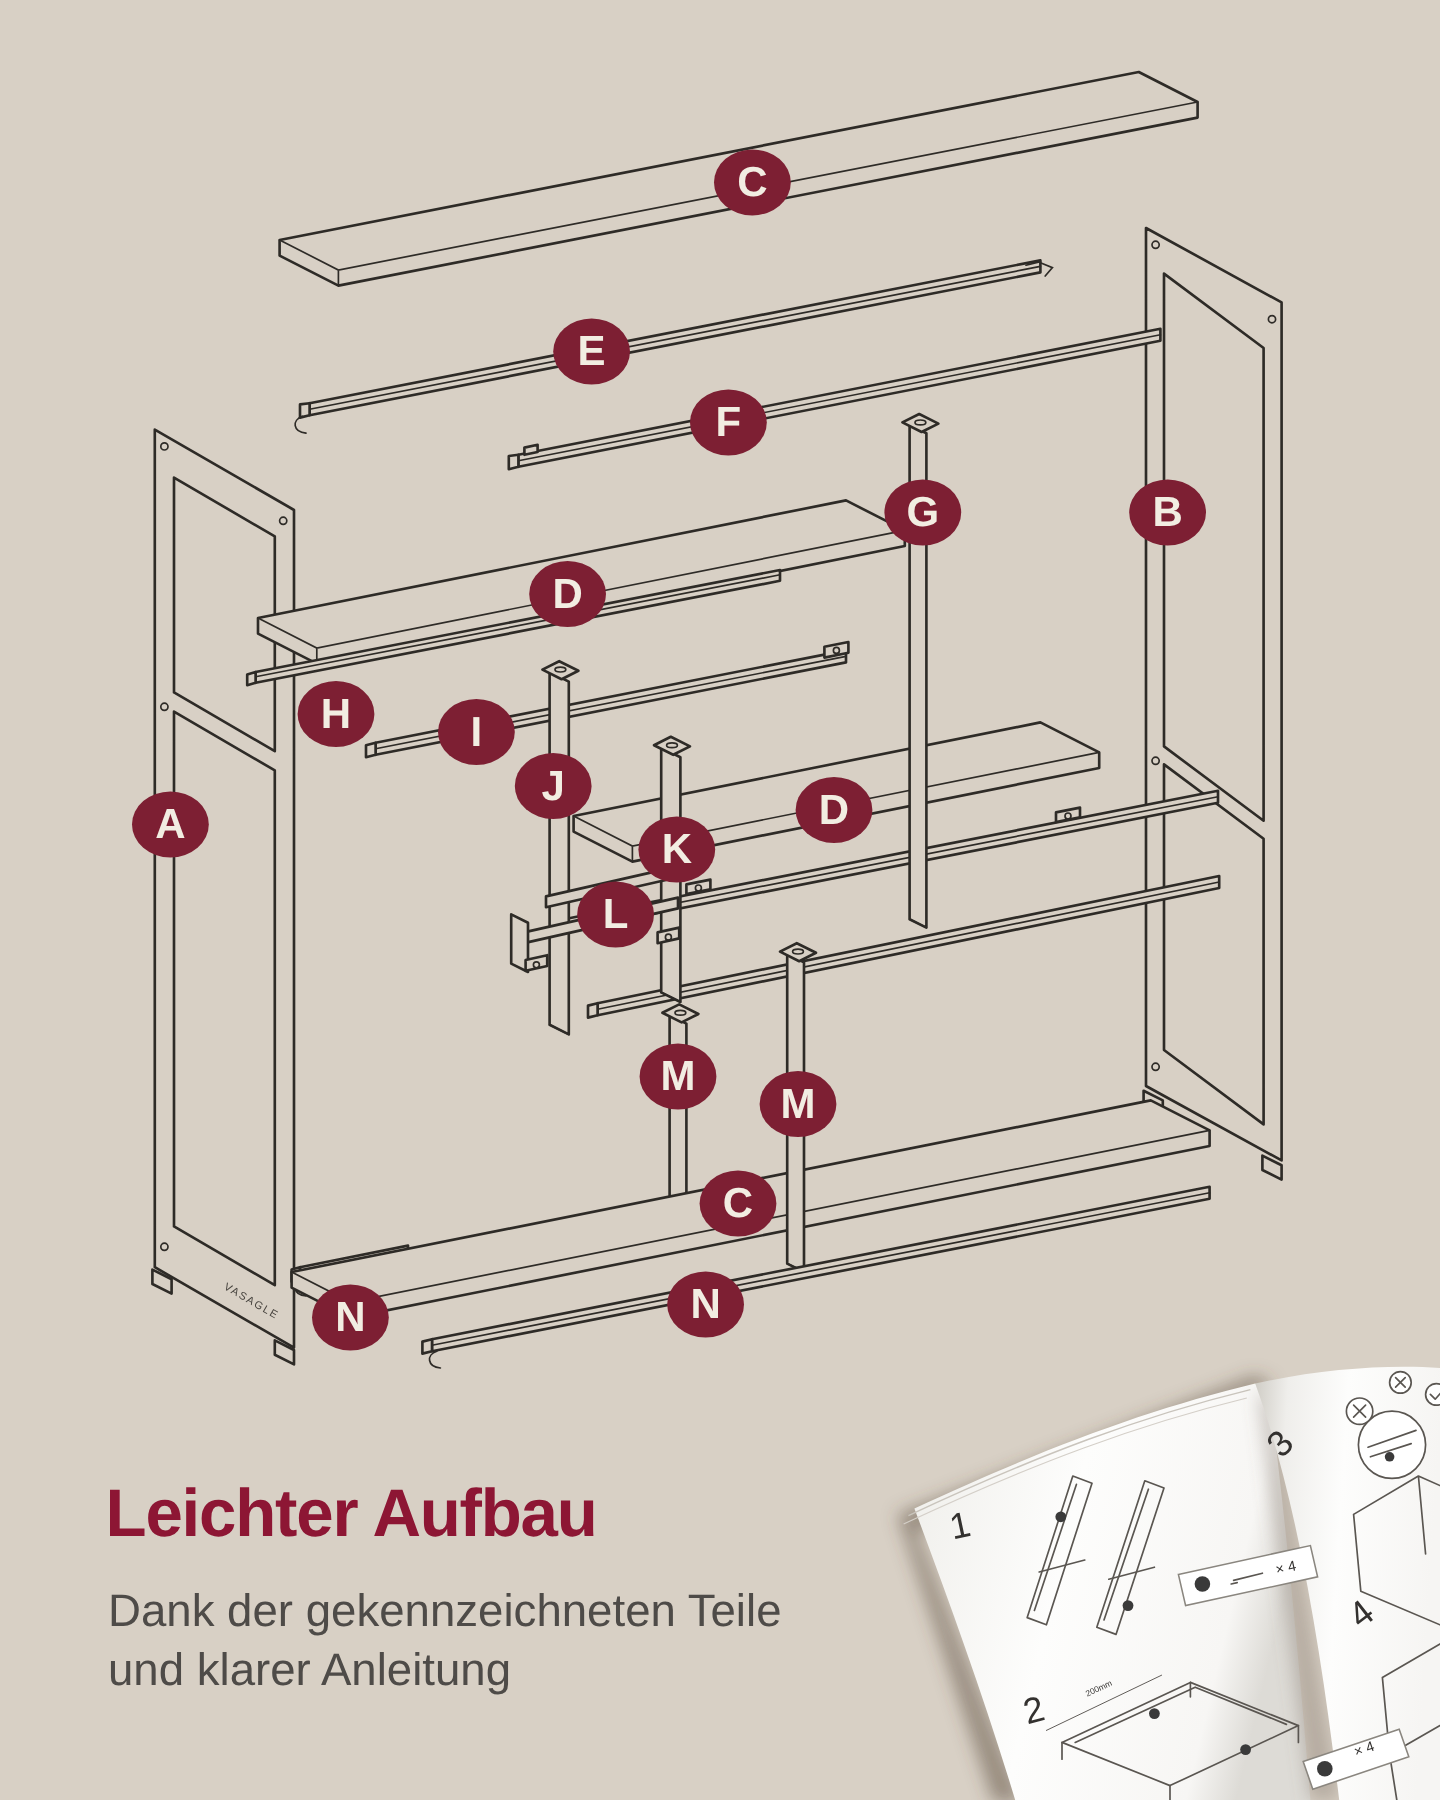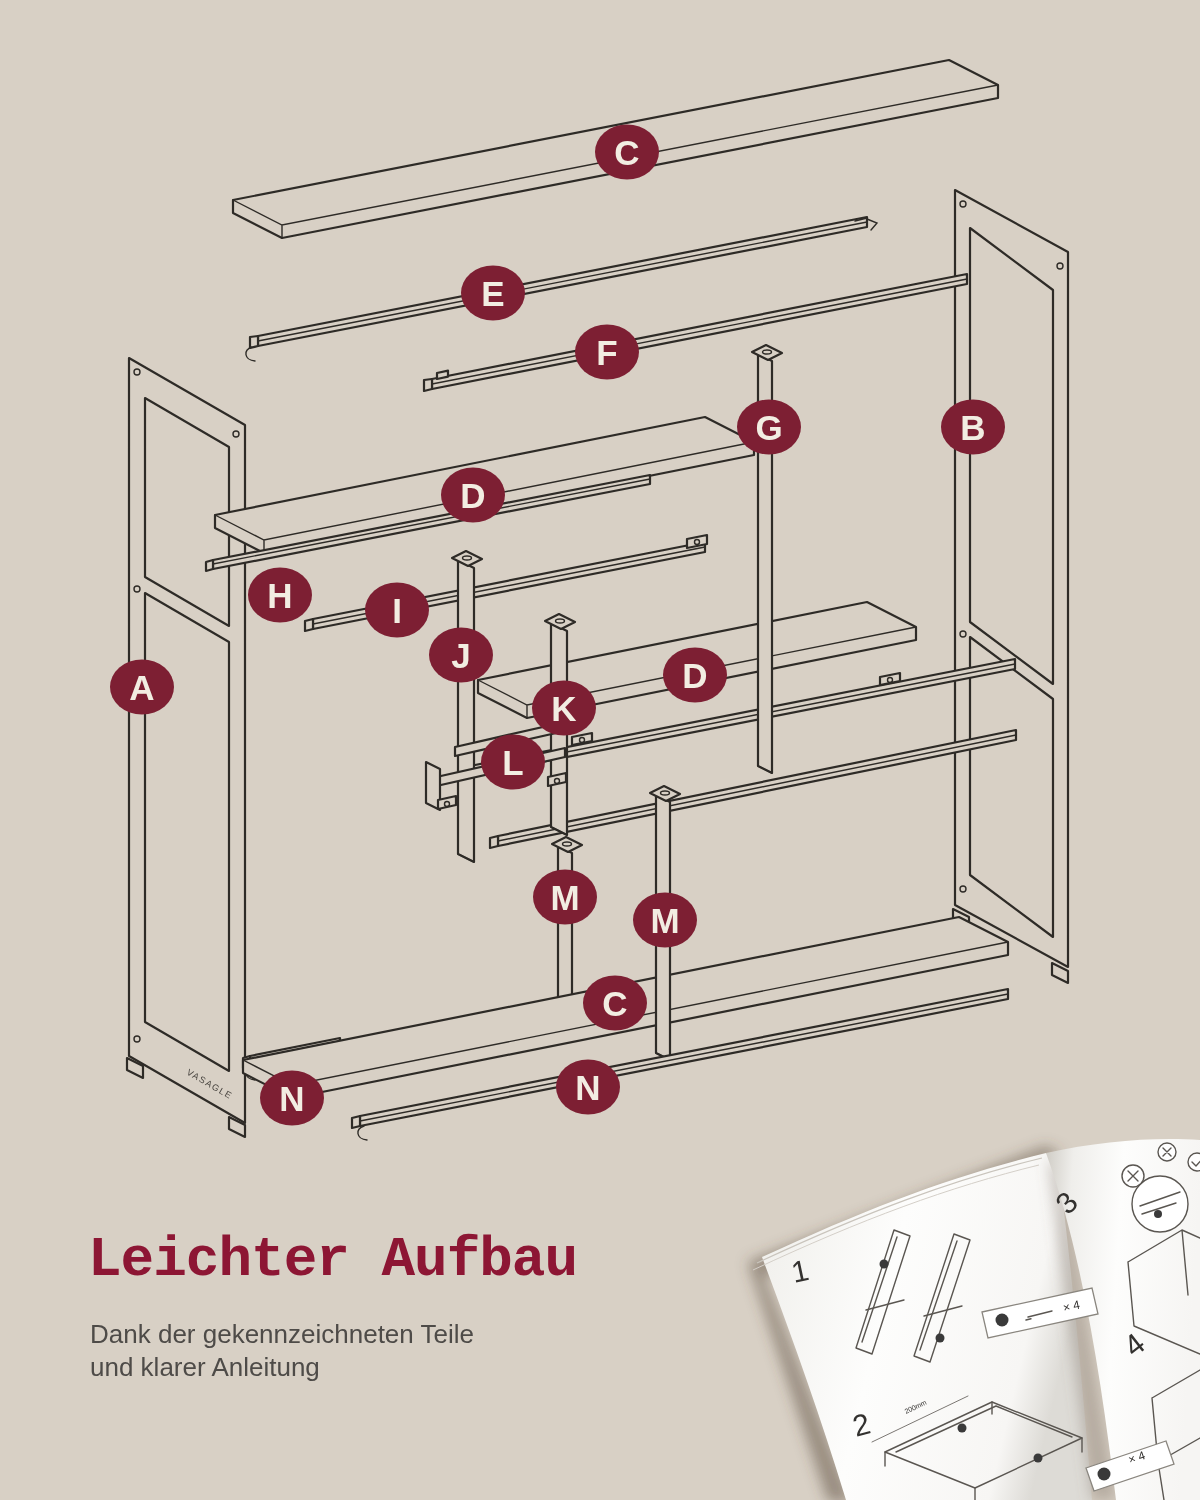--- a/index.html
+++ b/index.html
@@ -5,21 +5,21 @@
   html,body{margin:0;padding:0;background:#d8d0c5;}
   .canvas{position:relative;width:1200px;height:1500px;overflow:hidden;
           background:#d8d0c5;font-family:"Liberation Sans",sans-serif;}
   .canvas svg{position:absolute;left:0;top:0;}
   .badge{position:absolute;width:64px;height:55px;border-radius:50%;
          display:flex;align-items:center;justify-content:center;
          font-size:35px;font-weight:600;transform:translate(-50%,-50%);
          background:#7d1f33;color:#f2ede2;line-height:1;}
   .headline{position:absolute;left:88px;top:1228px;width:640px;}
   .headline h1{margin:0;font-size:56px;font-weight:600;color:#8d1634;letter-spacing:-1px;}
-  .headline p{margin:26px 0 0 2px;font-size:26px;line-height:1.28;color:#4e4b48;white-space:pre-line;}
+  .headline p{margin:26px 0 0 2px;font-size:38px;line-height:1.28;color:#4e4b48;white-space:pre-line;}
   .fillp{fill:#d8d0c5;stroke:#2e2b27;stroke-width:2.2;stroke-linejoin:round;stroke-linecap:round;}
   .thin{stroke:#2e2b27;stroke-width:1.4;fill:none;stroke-linecap:round;}
   .hole{fill:none;stroke:#2e2b27;stroke-width:1.4;}
   .bookline{stroke:#5a5651;stroke-width:1.4;fill:none;stroke-linecap:round;stroke-linejoin:round;}
   .bookdot{fill:#3a3a3a;}
   .booktext{fill:#33312f;font-family:"Liberation Sans",sans-serif;}
 </style>
 </head>
 <body>
 
@@ -265,18 +265,18 @@
       <div class="badge" style="left: 461px; top: 655px; background: rgb(125, 31, 51); color: rgb(242, 237, 226);">J</div>
       <div class="badge" style="left: 564px; top: 708px; background: rgb(125, 31, 51); color: rgb(242, 237, 226);">K</div>
       <div class="badge" style="left: 513px; top: 762px; background: rgb(125, 31, 51); color: rgb(242, 237, 226);">L</div>
       <div class="badge" style="left: 565px; top: 897px; background: rgb(125, 31, 51); color: rgb(242, 237, 226);">M</div>
       <div class="badge" style="left: 665px; top: 920px; background: rgb(125, 31, 51); color: rgb(242, 237, 226);">M</div>
       <div class="badge" style="left: 292px; top: 1098px; background: rgb(125, 31, 51); color: rgb(242, 237, 226);">N</div>
       <div class="badge" style="left: 588px; top: 1087px; background: rgb(125, 31, 51); color: rgb(242, 237, 226);">N</div>
     </div>
 
 <div class="headline">
-  <h1 style="color: rgb(141, 22, 52); font-family: Liberation Mono, monospace;">Leichter Aufbau</h1>
+  <h1 style="color: rgb(141, 22, 52);">Leichter Aufbau</h1>
   <p style="color: rgb(78, 75, 72);">Dank der gekennzeichneten Teile
 und klarer Anleitung</p>
 </div>
 
 </div>
 
 </body></html>

